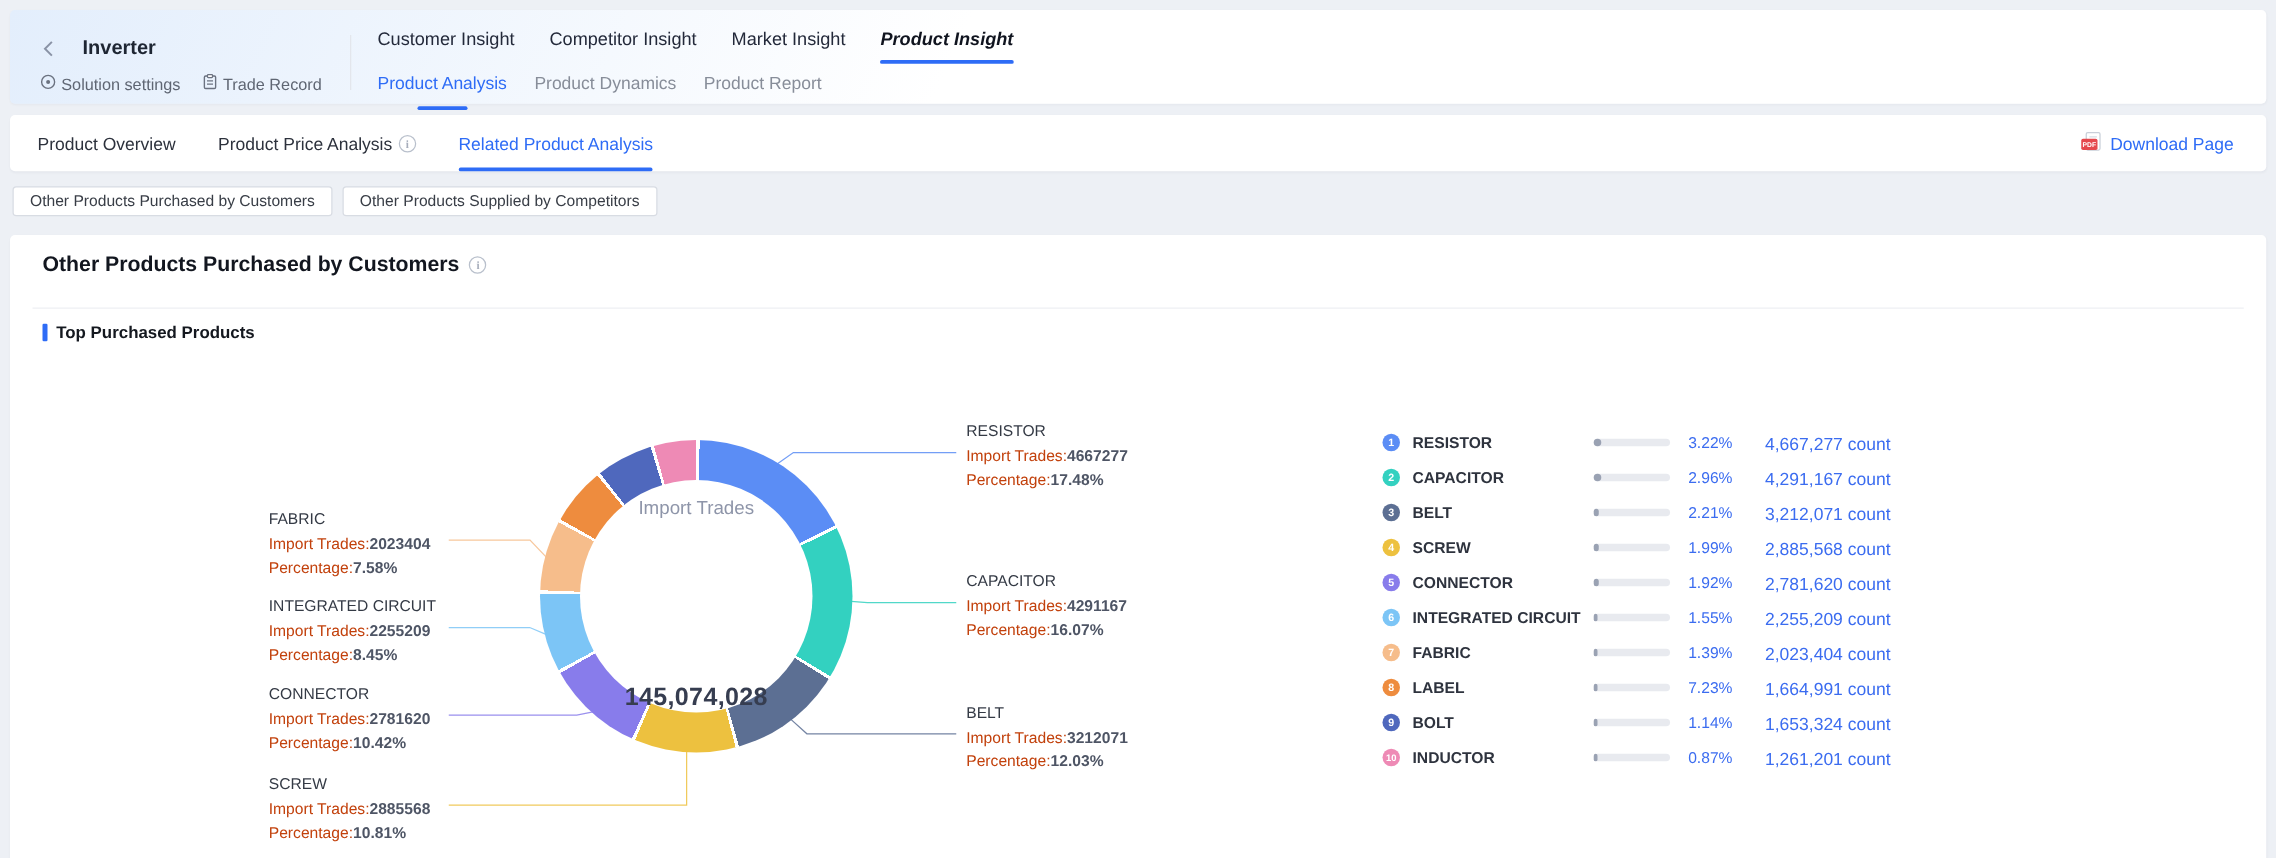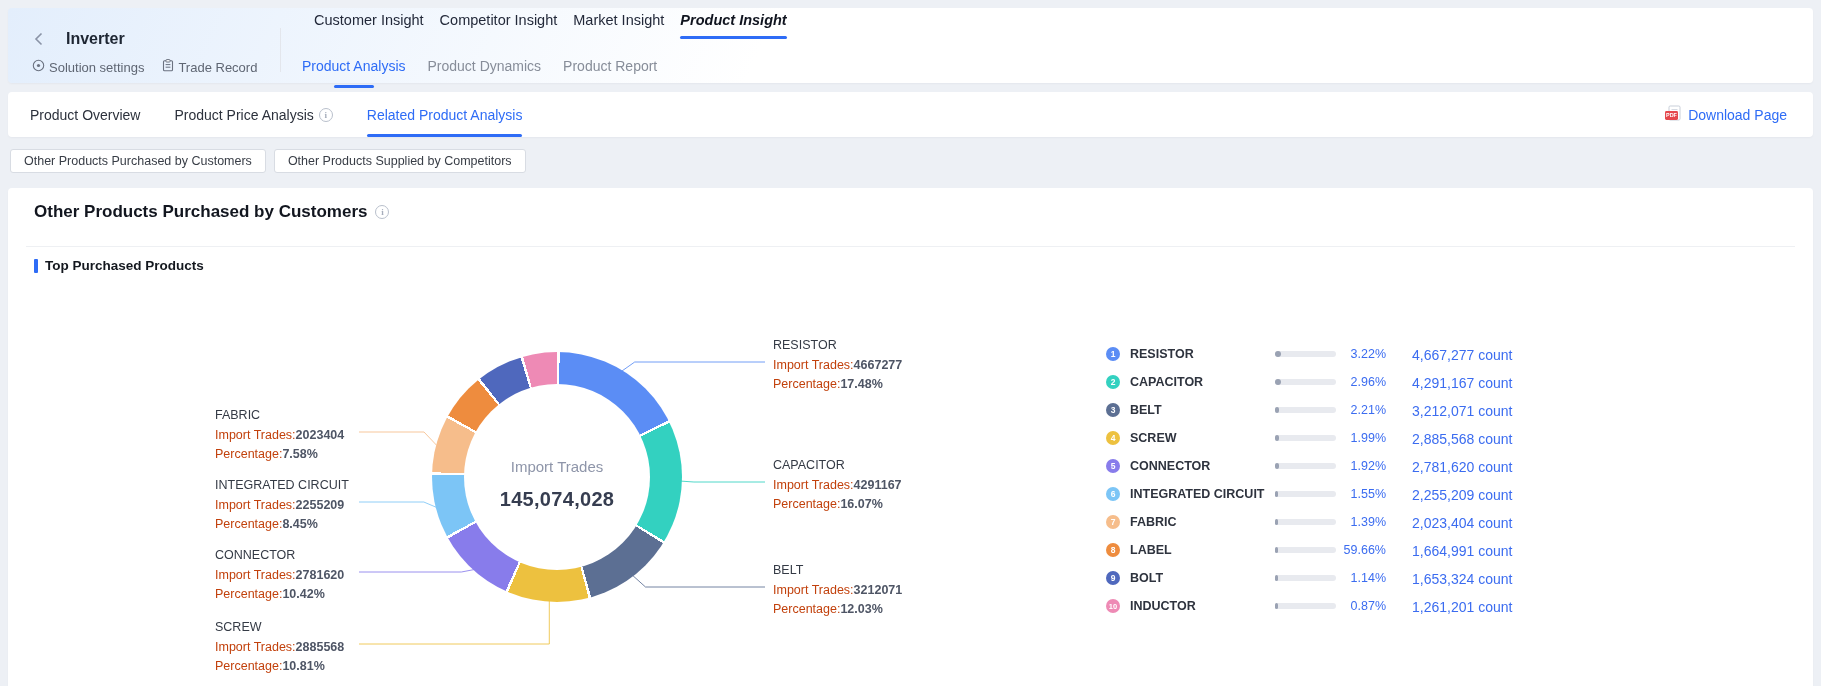--- a/index.html
+++ b/index.html
@@ -15,21 +15,21 @@
 
   
   .back-row { position:absolute; left:22px; top:22px; display:flex; align-items:center; gap:20px; }
   .back-chevron { width:16px; height:16px; display:flex; align-items:center; justify-content:center; cursor:pointer; }
   .page-title { font-size:16px; font-weight:700; color:#1e2633; }
   .quick-links { position:absolute; left:24px; top:51px; display:flex; gap:18px;align-items:center; }
   .qlink { display:flex; align-items:center; gap:4px; font-size:13px; color:#5f6673; cursor:pointer; }
   .vdivider { position:absolute; left:272px; top:20px; height:44px; width:1px; background:#e3e6ec; }
 
   
-  .nav-tabs { position:absolute; left:294px; top:0; display:flex; gap:16px;margin-left:12px; }
+  .nav-tabs { position:absolute; left:294px; top:12px; display:flex; gap:28px; }
   .nav-tab { position:relative; font-size:14.5px; color:#23293a; padding:4px 0 11px; cursor:pointer; }
   .nav-tab.active { font-weight:700; color:#10141f;font-style:italic; }
   .nav-tab.active::after { content:""; position:absolute; left:0; right:0; bottom:0; height:3px;
                            background:#2e6cf6; border-radius:2px; }
   .sub-tabs { position:absolute; left:294px; top:50px; display:flex; gap:22px; }
   .sub-tab { position:relative; font-size:14px; color:#878d99; padding-bottom:9px; cursor:pointer; }
   .sub-tab.active { color:#2e6cf6; }
   .sub-tab.active::after { content:""; position:absolute; left:50%; transform:translateX(-50%);
                            bottom:-5px; width:40px; height:3px; background:#2e6cf6; border-radius:2px; }
 
@@ -57,21 +57,21 @@
   .card-title { font-size:17px; font-weight:700; color:#12161f; }
   .card-divider { position:absolute; left:18px; right:18px; top:58px; height:1px; background:#eef0f3; }
   .block-title-row { position:absolute; left:26px; top:70px; display:flex; align-items:center; gap:7px; }
   .block-accent { width:4px; height:14px; background:#2e6cf6; border-radius:1px; }
   .block-title { font-size:13.5px; font-weight:700; color:#14181f; }
 
   
   #chart-area { position:absolute; left:0; top:82px; width:1805px; height:460px; }
   #donut { position:absolute; left:424px; top:82px; width:250px; height:250px; border-radius:50%; cursor:pointer; }
   #donut-hole { position:absolute; left:456px; top:114px; width:186px; height:186px; border-radius:50%;
-                background:#fff; display:flex; flex-direction:column; align-items:center; justify-content:center;
+                background:#fff; display:flex; flex-direction:column; align-items:center; justify-content:space-between;
                 gap:13px; padding-top:14px; }
   .center-label { font-size:15px; color:#8e95a9; }
   .center-value { font-size:20px; font-weight:700; color:#363d50; letter-spacing:.3px; }
   #leader-lines { position:absolute; left:0; top:0; width:1805px; height:460px; pointer-events:none; }
 
   .callout { position:absolute; width:150px; }
   .callout .c-name { font-size:12.5px; color:#343a45; height:18px; }
   .callout .c-row { font-size:12.5px; height:19px; line-height:19px; white-space:nowrap; }
   .callout .c-lab { color:#c2410c; }
   .callout .c-val { color:#4e5565; font-weight:700; }
@@ -294,21 +294,21 @@
           </div>
           <div class="legend-pct">1.39%</div>
           <div class="legend-count">2,023,404 count</div>
         </div>
         <div class="legend-row" style="top: 271px; width: 430px;">
           <div class="rank-badge" style="background: rgb(238, 140, 62);">8</div>
           <div class="legend-name">LABEL</div>
           <div class="legend-bar">
             <div class="fill" style="width: 3px;"></div>
           </div>
-          <div class="legend-pct">59.66%</div>
+          <div class="legend-pct">7.23%</div>
           <div class="legend-count">1,664,991 count</div>
         </div>
         <div class="legend-row" style="top: 299px; width: 430px;">
           <div class="rank-badge" style="background: rgb(79, 104, 189);">9</div>
           <div class="legend-name">BOLT</div>
           <div class="legend-bar">
             <div class="fill" style="width: 3px;"></div>
           </div>
           <div class="legend-pct">1.14%</div>
           <div class="legend-count">1,653,324 count</div>

